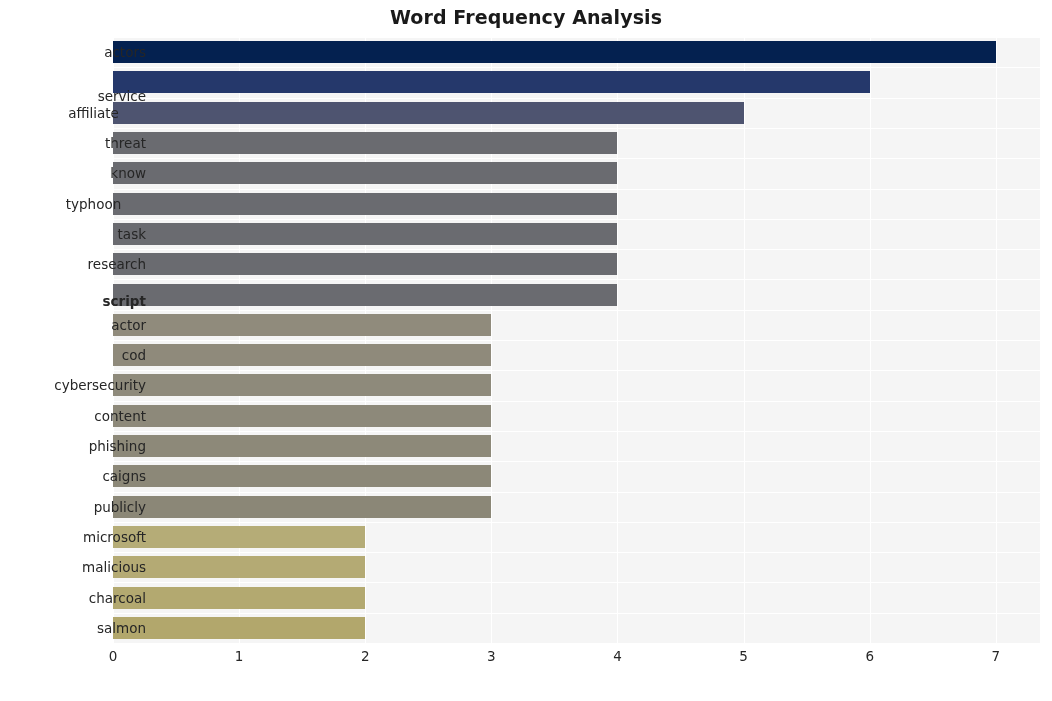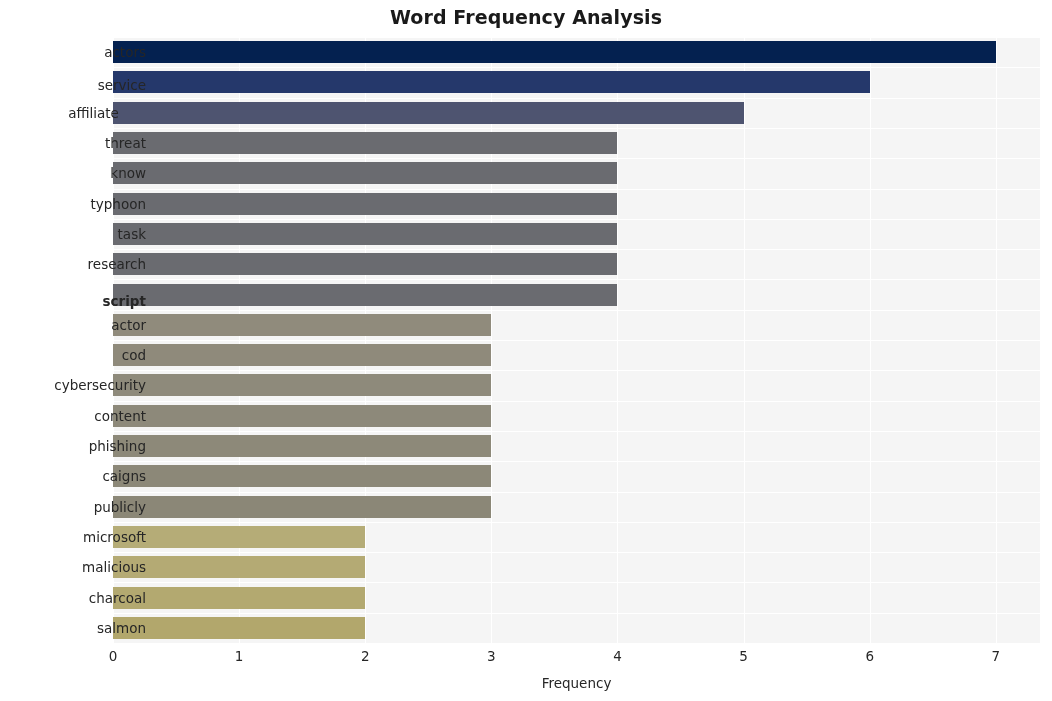--- a/index.html
+++ b/index.html
@@ -169,25 +169,25 @@
       <div class="gridline-h" style="top: 515px;"></div>
       <div class="bar" title="malicious: 2" style="top: 519.25px; width: 252.245px; background: rgb(180, 170, 116);"></div>
       <div class="gridline-h" style="top: 545px;"></div>
       <div class="bar" title="charcoal: 2" style="top: 549.55px; width: 252.245px; background: rgb(179, 169, 112);"></div>
       <div class="gridline-h" style="top: 576px;"></div>
       <div class="bar" title="salmon: 2" style="top: 579.85px; width: 252.245px; background: rgb(178, 167, 108);"></div>
     </div>
 
   <div id="ytick-layer">
       <div class="ytick" style="top: 8.15px;">actors</div>
-      <div class="ytick" style="top: 41px; padding-left: 32px;">service</div>
+      <div class="ytick" style="top: 52px; padding-left: 32px;">service</div>
       <div class="ytick" style="top: 68.75px; text-align: center;">affiliate</div>
       <div class="ytick" style="top: 99.05px;">threat</div>
       <div class="ytick" style="top: 129.35px;">know</div>
-      <div class="ytick" style="top: 159.65px;">typhoon</div>
+      <div class="ytick" style="top: 159.65px; text-align: center;">typhoon</div>
       <div class="ytick" style="top: 189.95px;">task</div>
       <div class="ytick" style="top: 220.25px;">research</div>
       <div class="ytick" style="top: 257px; font-weight: bold;">script</div>
       <div class="ytick" style="top: 280.85px;">actor</div>
       <div class="ytick" style="top: 311.15px;">cod</div>
       <div class="ytick" style="top: 341.45px;">cybersecurity</div>
       <div class="ytick" style="top: 371.75px;">content</div>
       <div class="ytick" style="top: 402.05px;">phishing</div>
       <div class="ytick" style="top: 432.35px;">caigns</div>
       <div class="ytick" style="top: 462.65px;">publicly</div>
@@ -201,15 +201,14 @@
       <div class="xtick" style="left: 113px;">0</div>
       <div class="xtick" style="left: 239.122px;">1</div>
       <div class="xtick" style="left: 365.245px;">2</div>
       <div class="xtick" style="left: 491.367px;">3</div>
       <div class="xtick" style="left: 617.49px;">4</div>
       <div class="xtick" style="left: 743.612px;">5</div>
       <div class="xtick" style="left: 869.735px;">6</div>
       <div class="xtick" style="left: 995.857px;">7</div>
     </div>
 
-  <div id="xlabel">Frequency</div>
 
 </div>
 
 </body></html>

